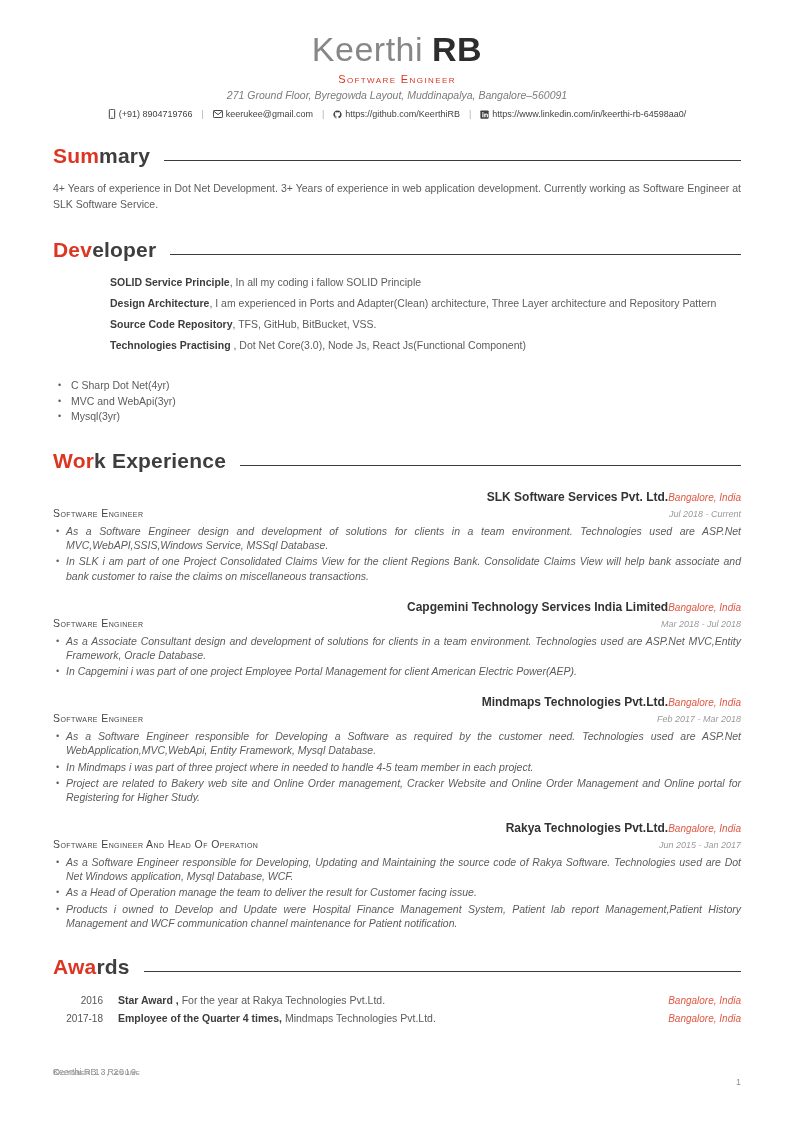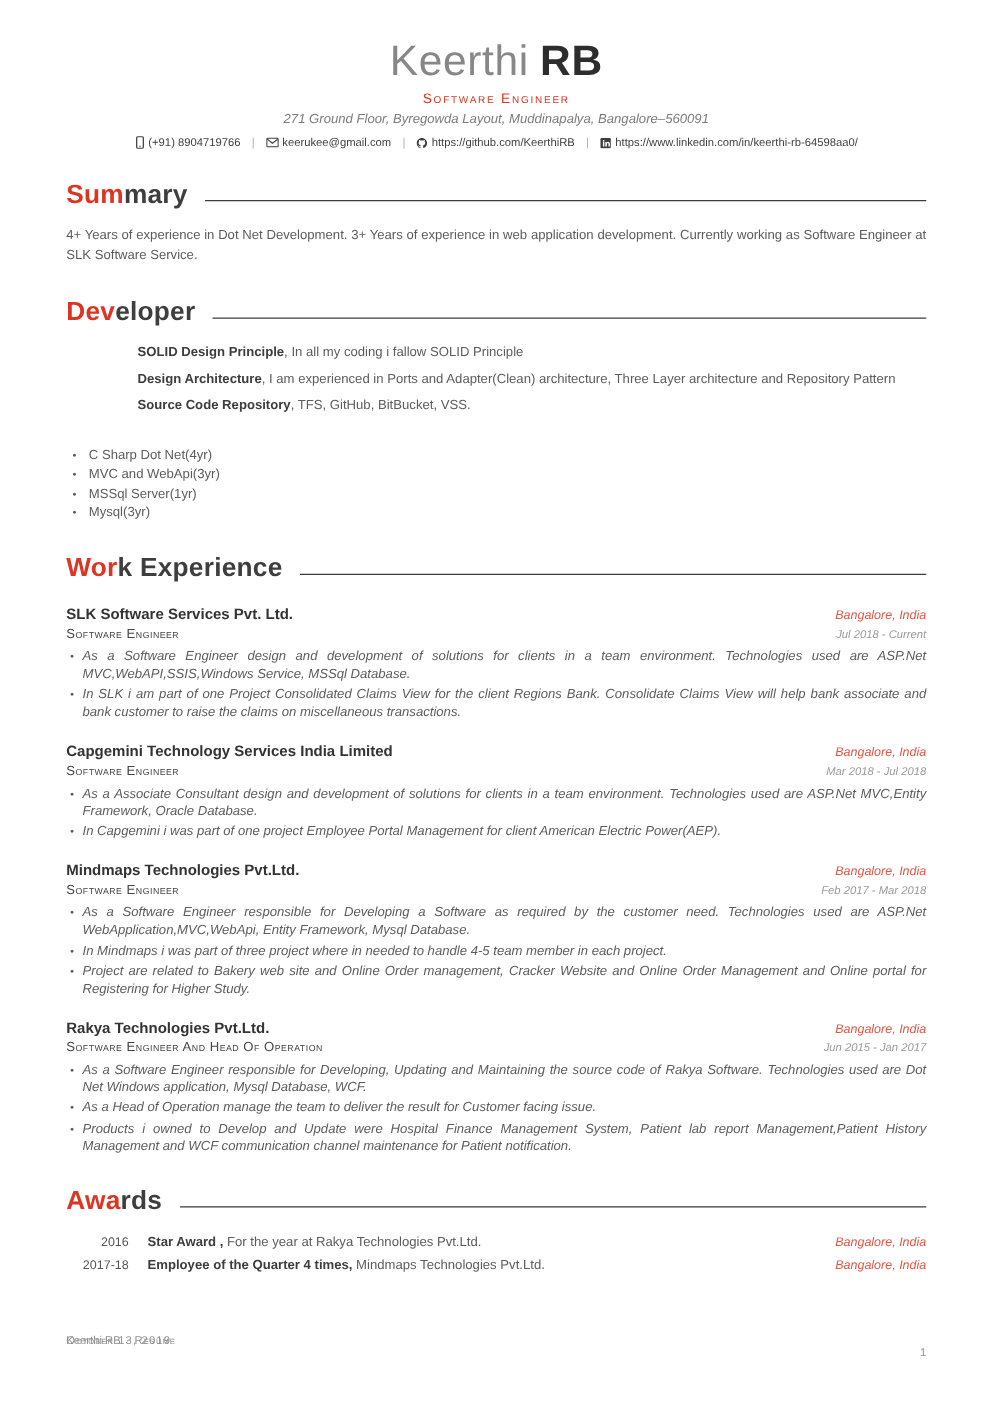--- a/index.html
+++ b/index.html
@@ -40,21 +40,21 @@
 
   .dev-items{margin:13px 0 0 57px;font-size:10.5px;color:#5c5c5c;}
   .dev-item{line-height:1.45;margin-bottom:6px;}
   .dev-item .label{font-weight:bold;color:#3d3d3d;}
 
   .skills{margin-top:16px;list-style:none;font-size:10.5px;line-height:1.45;color:#5c5c5c;}
   .skills li{position:relative;padding-left:13px;margin-left:5px;}
   .skills li::before{content:"•";position:absolute;left:0;top:0;font-size:9px;line-height:15px;}
 
   .entry{margin-top:17px;}
-  .entry-head{display:flex;justify-content:space-between;align-items:baseline;}
+  .entry-head{display:flex;justify-content:flex-end;align-items:baseline;}
   .company{font-size:12px;font-weight:bold;color:#333333;}
   .location{font-size:10px;font-style:italic;color:var(--location);}
   .entry-sub{display:flex;justify-content:space-between;align-items:baseline;margin-top:3px;}
   .role{font-size:10.5px;font-variant:small-caps;letter-spacing:.4px;color:#454545;}
   .dates{font-size:9px;font-style:italic;color:#9a9a9a;}
   .bullets{margin-top:5px;list-style:none;font-style:italic;}
   .bullets li{position:relative;padding-left:13px;font-size:10.5px;line-height:1.35;color:#5c5c5c;text-align:justify;margin-bottom:2px;}
   .bullets li::before{content:"•";position:absolute;left:3px;top:0;font-size:9px;line-height:14px;}
 
   .awards-list{margin-top:13px;}
@@ -133,31 +133,31 @@
     <p class="summary-text">4+ Years of experience in Dot Net Development. 3+ Years of experience in web application development. Currently working as Software Engineer at SLK Software Service.</p>
   </section>
 
   <section class="section">
     <h2 class="sec-title">
         <span class="hl">Dev</span>
         <span>eloper</span>
         <span class="rule"></span>
       </h2>
     <div class="dev-items">
-      <div class="dev-item"><span class="label">SOLID Design Principle</span><span>, In all my coding i fallow SOLID Principle</span></div>
+      <div class="dev-item"><span class="label">SOLID Service Principle</span><span>, In all my coding i fallow SOLID Principle</span></div>
       <div class="dev-item"><span class="label">Design Architecture</span><span>, I am experienced in Ports and Adapter(Clean) architecture, Three Layer architecture and Repository Pattern</span></div>
       <div class="dev-item"><span class="label">Source Code Repository</span><span>, TFS, GitHub, BitBucket, VSS.</span></div>
+      <div class="dev-item"><span class="label">Technologies Practising</span><span> , Dot Net Core(3.0), Node Js, React Js(Functional Component)</span></div>
     </div>
   </section>
 
   <section class="section">
     <ul class="skills">
       <li>C Sharp Dot Net(4yr)</li>
       <li>MVC and WebApi(3yr)</li>
-      <li>MSSql Server(1yr)</li>
       <li>Mysql(3yr)</li>
     </ul>
   </section>
 
   <section class="section">
     <h2 class="sec-title">
         <span class="hl">Wor</span>
         <span>k Experience</span>
         <span class="rule"></span>
       </h2>

